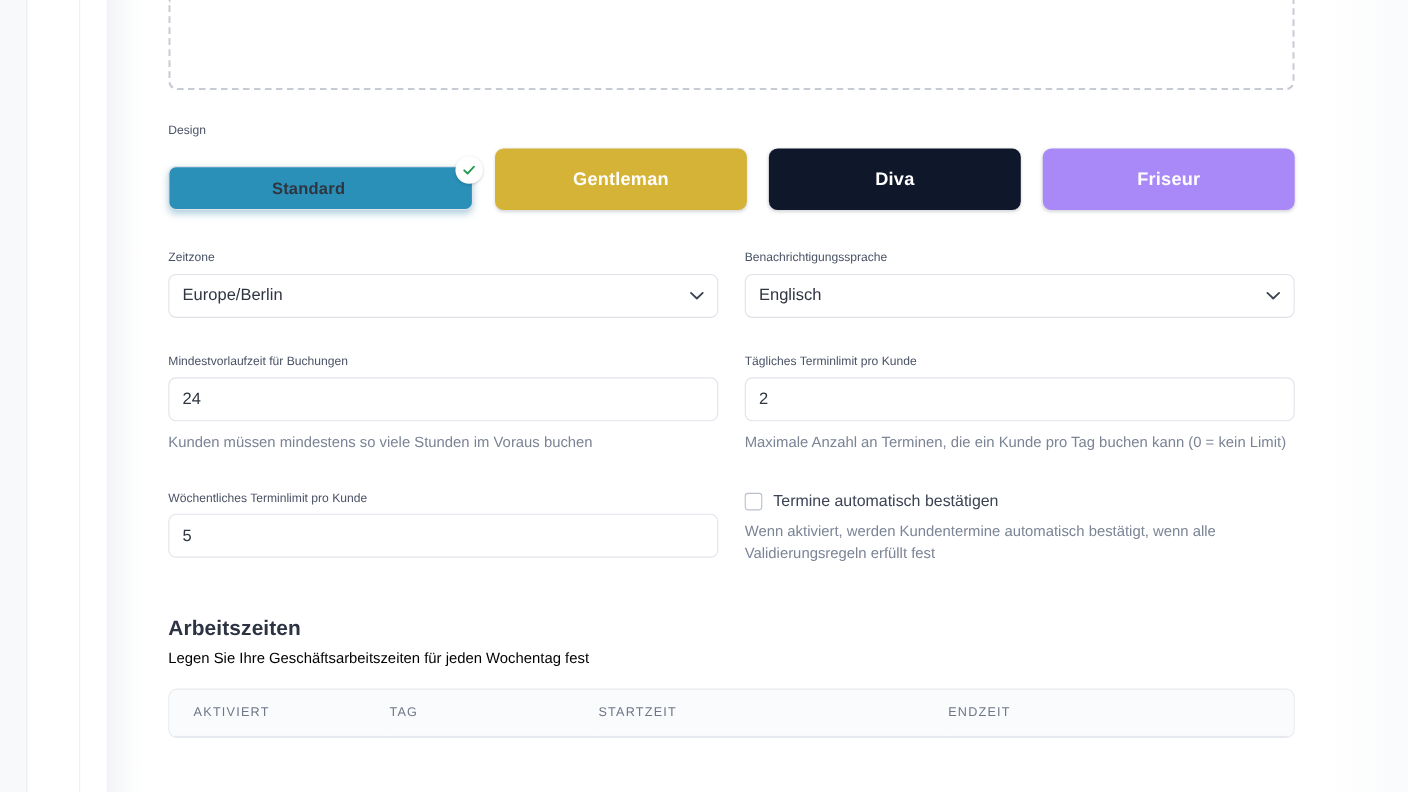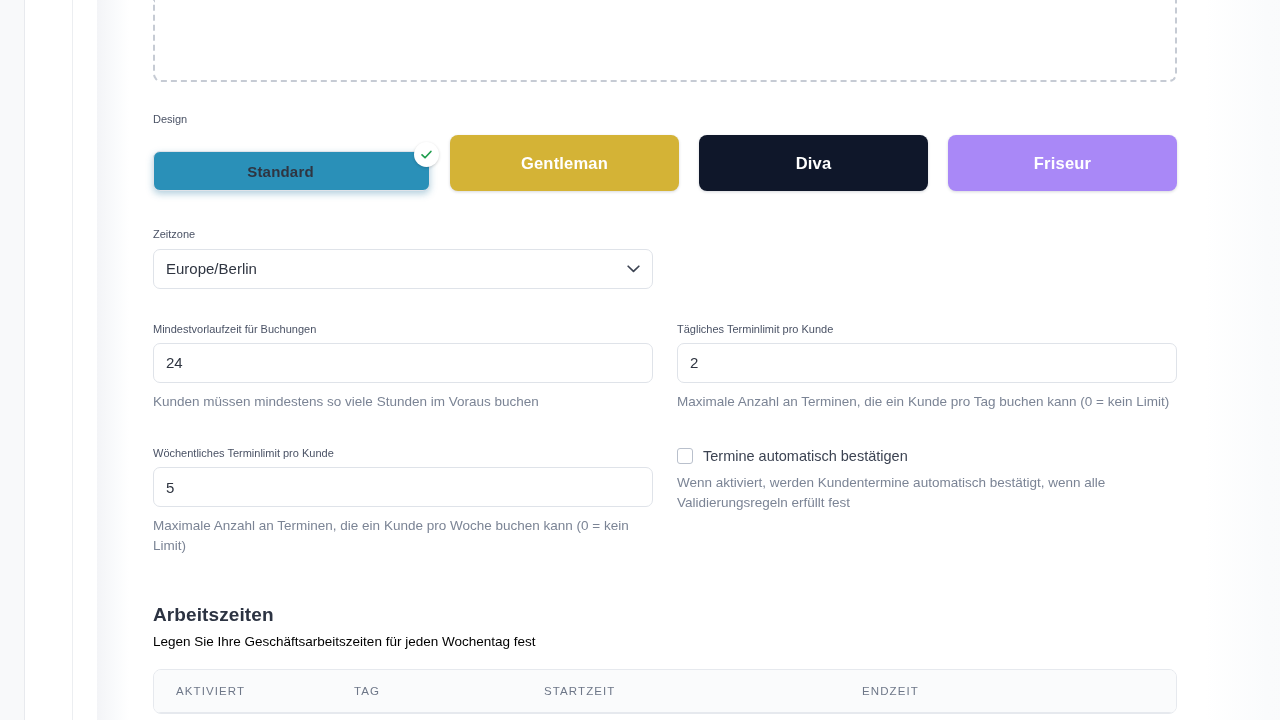--- a/index.html
+++ b/index.html
@@ -301,40 +301,52 @@
               <select class="sel">
                 <option>Europe/Berlin</option>
               </select>
               <span class="chevron">
                 <svg width="13" height="8" viewBox="0 0 14 9">
                   <path d="M1 1.4 L7 7.2 L13 1.4" fill="none" stroke="#3c4352" stroke-width="1.9" stroke-linecap="round" stroke-linejoin="round"></path>
                 </svg>
               </span>
             </div>
           </div>
+          <div>
+            <span class="field-label">Benachrichtigungssprache</span>
+            <div class="sel-wrap">
+              <select class="sel">
+                <option>Englisch</option>
+              </select>
+              <span class="chevron">
+                <svg width="13" height="8" viewBox="0 0 14 9">
+                  <path d="M1 1.4 L7 7.2 L13 1.4" fill="none" stroke="#3c4352" stroke-width="1.9" stroke-linecap="round" stroke-linejoin="round"></path>
+                </svg>
+              </span>
+            </div>
+          </div>
         </div>
 
         <div class="grid2 row-num">
           <div>
             <span class="field-label">Mindestvorlaufzeit für Buchungen</span>
             <input class="inp" type="text" value="24" style="">
             <div class="help-text">Kunden müssen mindestens so viele Stunden im Voraus buchen</div>
           </div>
           <div>
             <span class="field-label">Tägliches Terminlimit pro Kunde</span>
             <input class="inp" type="text" value="2" style="">
             <div class="help-text">Maximale Anzahl an Terminen, die ein Kunde pro Tag buchen kann (0 = kein Limit)</div>
           </div>
         </div>
 
         <div class="grid2 row-num2">
           <div>
             <span class="field-label">Wöchentliches Terminlimit pro Kunde</span>
             <input class="inp" type="text" value="5" style="">
-            <div class="help-text">Maximale Anzahl an Terminen, die ein Kunde pro Woche buchen kann (0 = kein Limit)</div>
           </div>
           <div class="check-block">
             <div class="check-line">
               <input class="cbox" type="checkbox" style="">
               <span class="check-label">Termine automatisch bestätigen</span>
             </div>
             <div class="help-text">Wenn aktiviert, werden Kundentermine automatisch bestätigt, wenn alle Validierungsregeln erfüllt fest</div>
           </div>
         </div>
 

